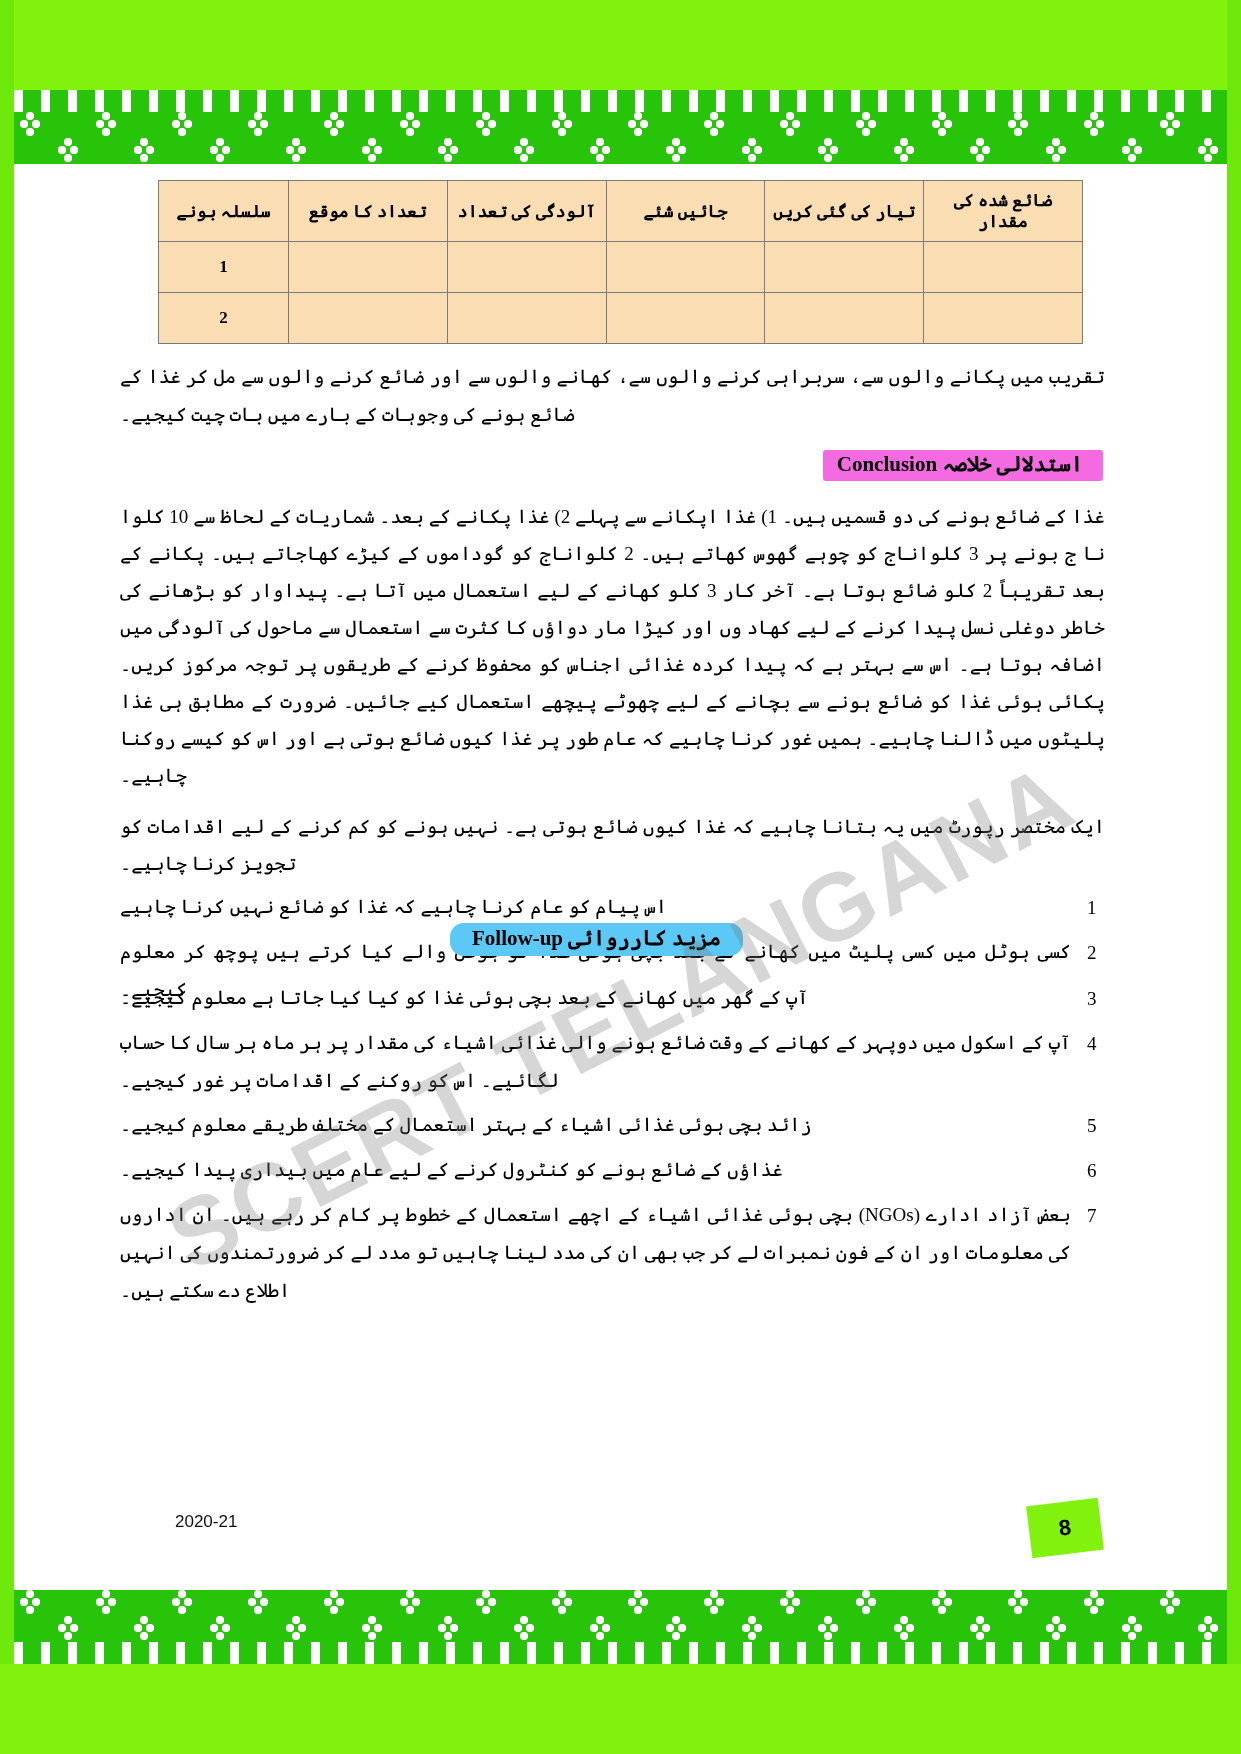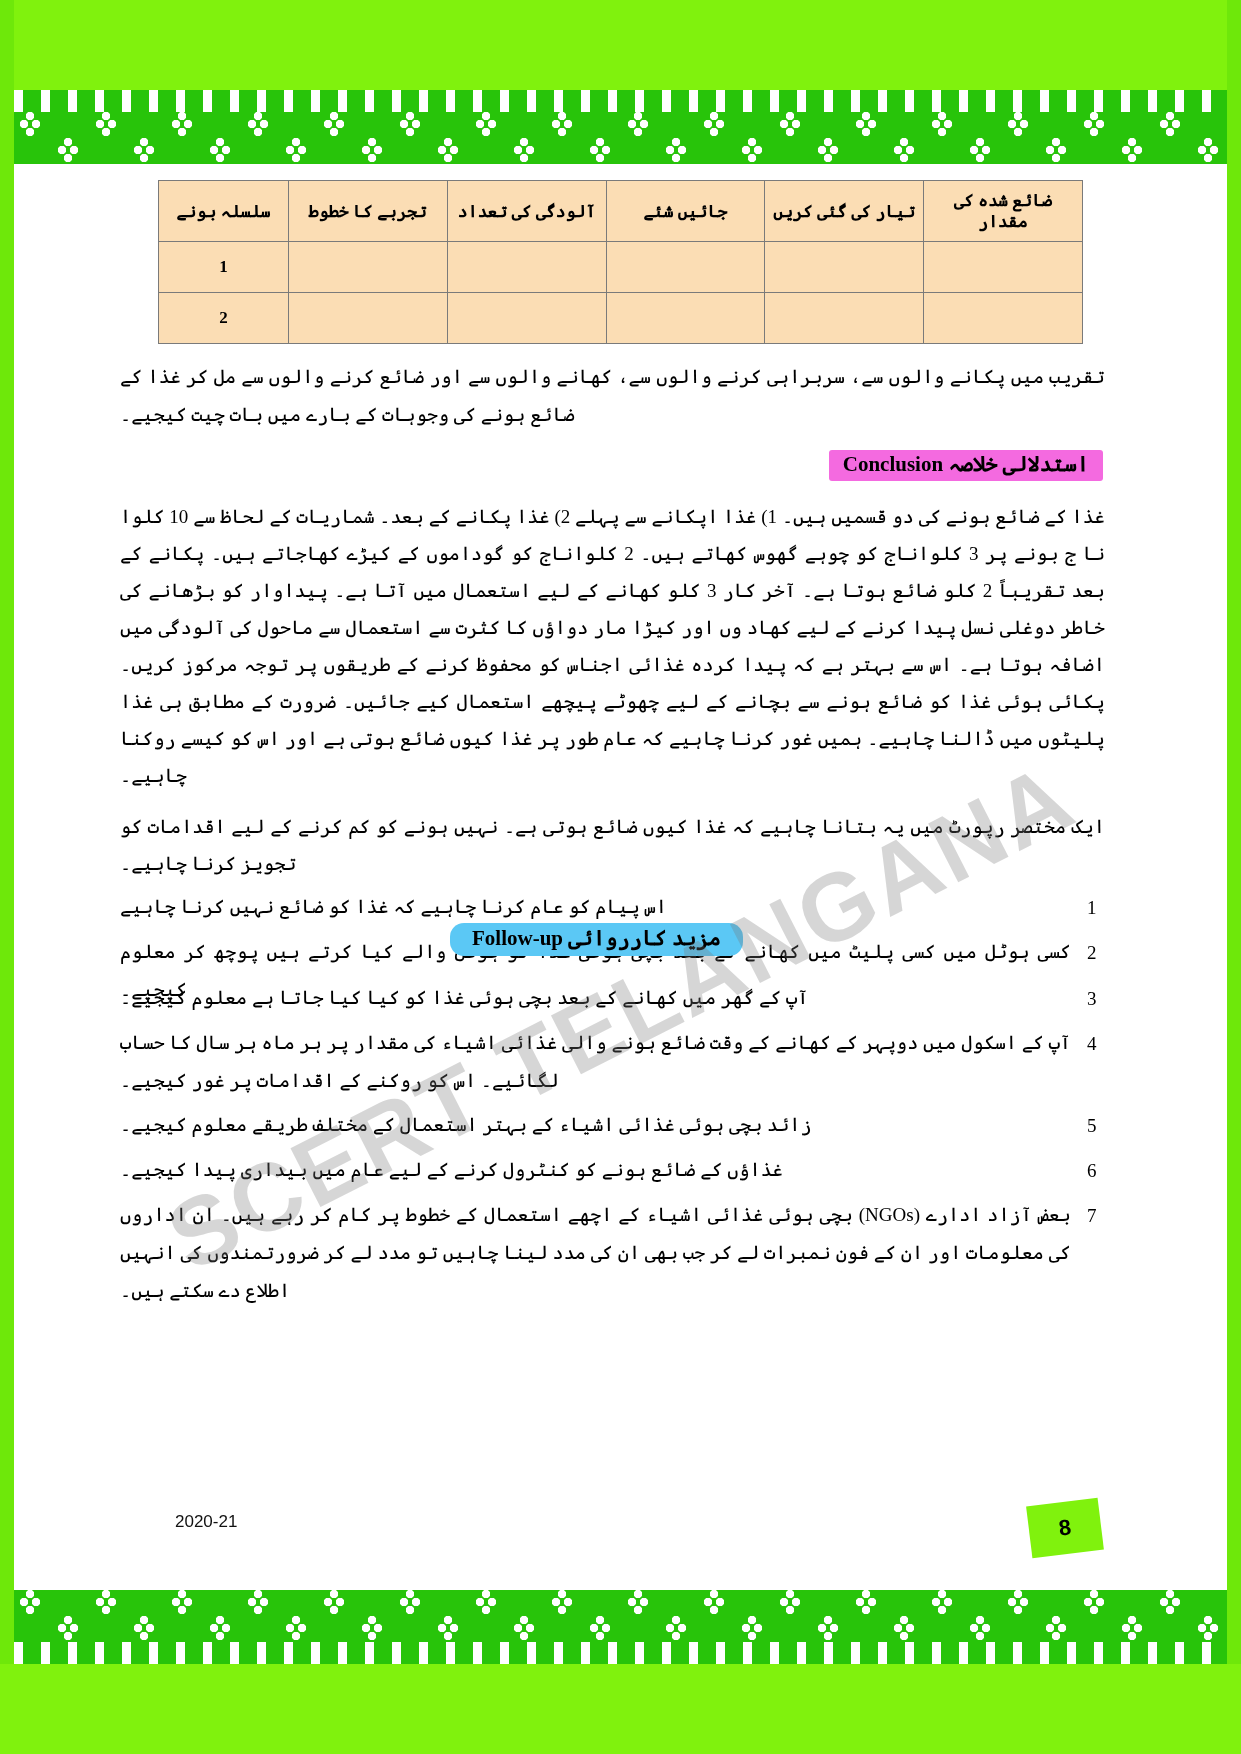--- a/index.html
+++ b/index.html
@@ -125,21 +125,21 @@
     line-height: 1.95;
   }
 
   .heading-row {
     position: relative;
     height: 34px;
     margin-top: 16px;
   }
   .label-pill {
     display: inline-block;
-    padding: 2px 14px 4px 14px;
+    padding: 2px 20px 4px 14px;
     font-size: 21px;
     font-weight: bold;
     color: #000;
     white-space: nowrap;
   }
   .pill-conclusion {
     background: #f46ae0;
     border-radius: 3px;
   }
   .pill-followup {
@@ -264,21 +264,21 @@
         <col>
         <col>
         <col class="c-serial">
     </colgroup>
     <thead>
       <tr>
         <th>ضائع شدہ کی مقدار</th>
         <th>تیار کی گئی کریں</th>
         <th>جائیں شئے</th>
         <th>آلودگی کی تعداد</th>
-        <th>تجربے کا خطوط</th>
+        <th>تعداد کا موقع</th>
         <th>سلسلہ بونے</th>
       </tr>
     </thead>
     <tbody>
       <tr>
         <td></td>
         <td></td>
         <td></td>
         <td></td>
         <td></td>

